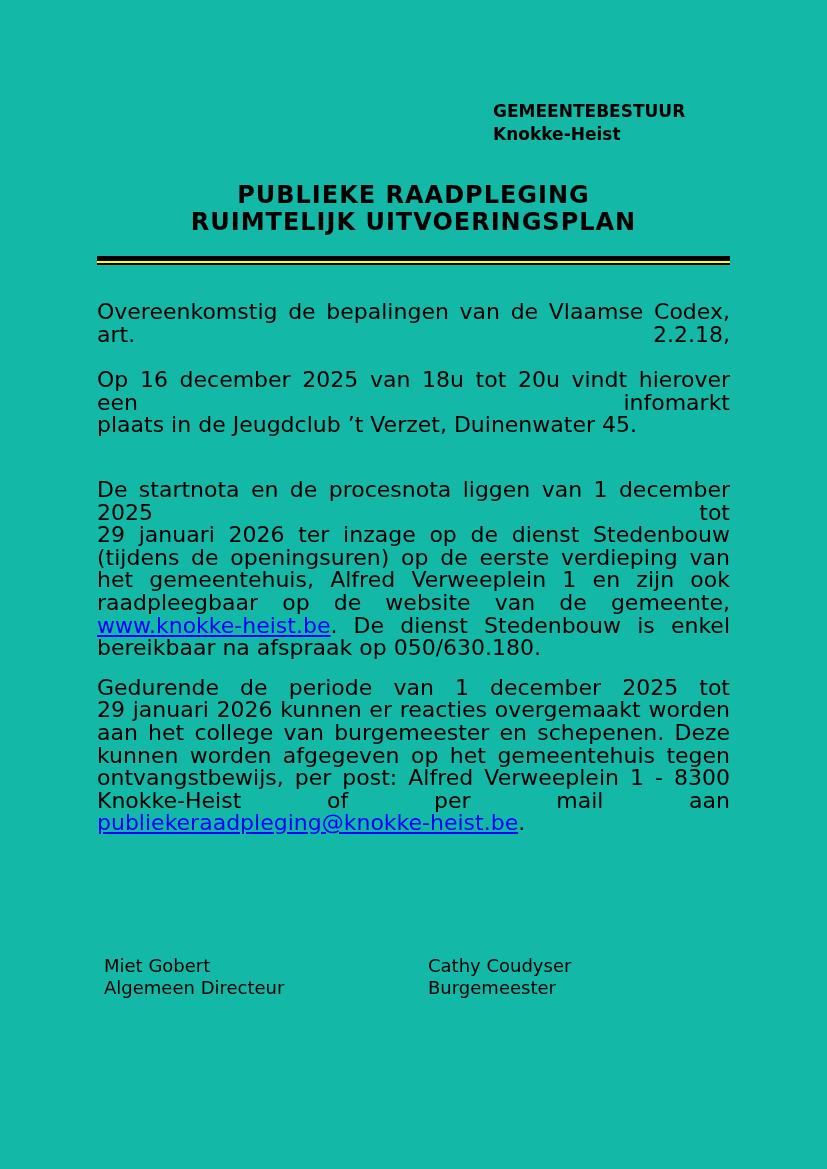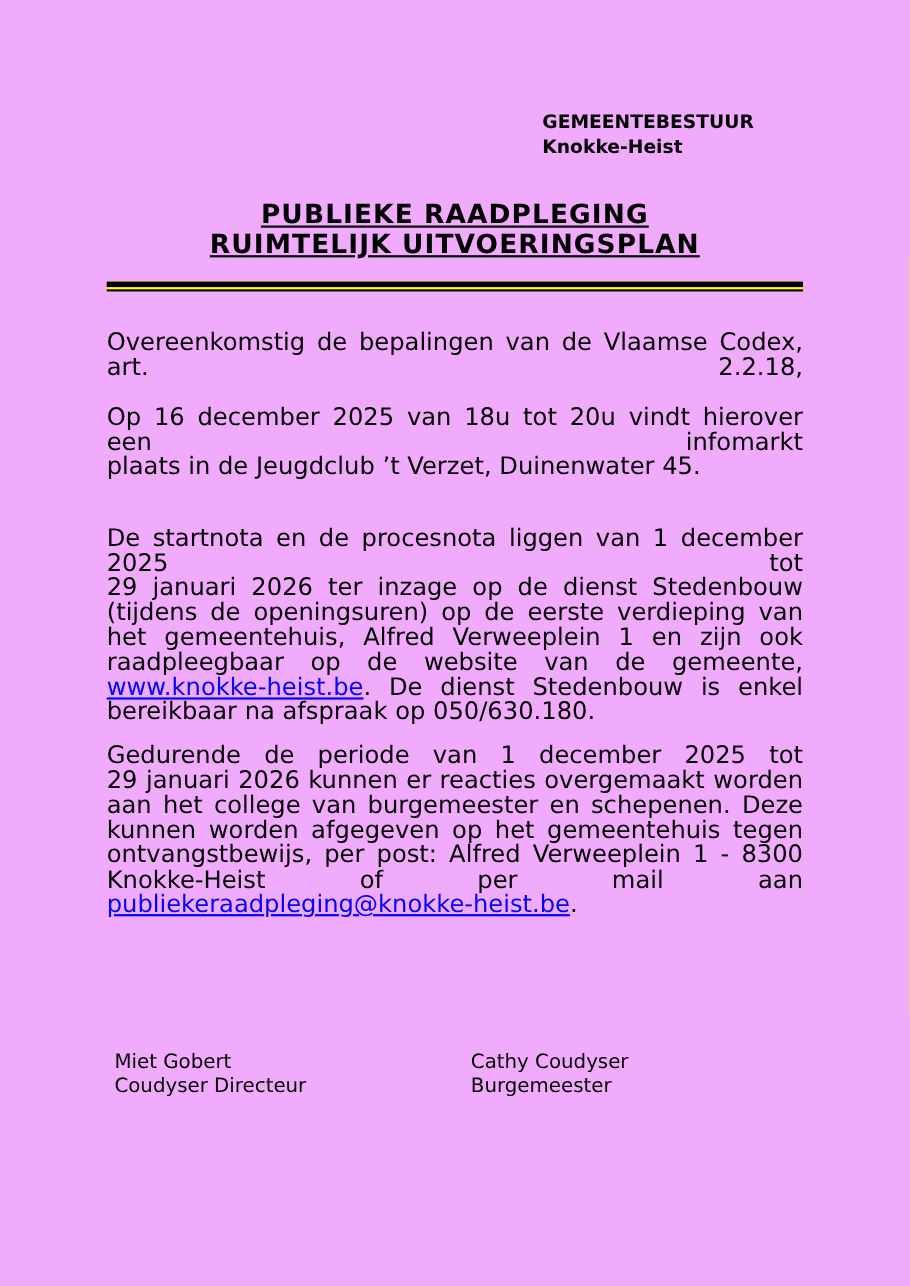--- a/index.html
+++ b/index.html
@@ -6,39 +6,39 @@
   body {
     width: 827px; height: 1169px;
     background: #ffff00;
     color: #000000;
     font-family: "DejaVu Sans", sans-serif;
   }
   .page {
     box-sizing: border-box;
     width: 827px; height: 1169px;
     padding: 97px 97px 0 97px;
-    background: #f0abfc;
+    background: #14b8a6;
     overflow: hidden;
   }
   .letterhead {
     margin: 3px 0 0 396px;
     font-size: 17px;
     font-weight: bold;
     line-height: 23px;
     white-space: nowrap;
   }
   .doc-title {
     margin: 36px 0 0 0;
     font-size: 24px;
     font-weight: bold;
     line-height: 27px;
     letter-spacing: 1px;
     text-align: center;
   }
-  .title-line { display: block; text-decoration: underline; }
+  .title-line { display: block; }
   .rule {
     margin-top: 20px;
     height: 2px;
     border-top: 5px solid #000000;
     border-bottom: 2px solid #000000;
     background: #ffff00;
   }
   .para {
     margin: 0;
     font-size: 22px;
@@ -87,21 +87,21 @@
 
   <p class="para p2"><span class="line-full">Op 16 december 2025 van 18u tot 20u vindt hierover een infomarkt</span><span>plaats in de Jeugdclub ’t Verzet, Duinenwater 45.</span></p>
 
   <p class="para p3"><span class="line-full">De startnota en de procesnota liggen van 1 december 2025 tot</span><span>29 januari 2026 ter inzage op de dienst Stedenbouw (tijdens de openingsuren) op de eerste verdieping van het gemeentehuis, Alfred Verweeplein 1 en zijn ook raadpleegbaar op de website van de gemeente, </span><a class="doc-link" href="#">www.knokke-heist.be</a><span>. De dienst Stedenbouw is enkel bereikbaar na afspraak op 050/630.180.</span></p>
 
   <p class="para p4"><span class="line-full">Gedurende de periode van 1 december 2025 tot</span><span>29 januari 2026 kunnen er reacties overgemaakt worden aan het college van burgemeester en schepenen. Deze kunnen worden afgegeven op het gemeentehuis tegen ontvangstbewijs, per post: Alfred Verweeplein 1 - 8300 Knokke-Heist of per mail aan </span><a class="doc-link" href="#">publiekeraadpleging@knokke-heist.be</a><span>.</span></p>
 
   <div class="signatures">
     <div class="sig-left">
       <div>Miet Gobert</div>
-      <div>Coudyser Directeur</div>
+      <div>Algemeen Directeur</div>
     </div>
     <div class="sig-right">
       <div>Cathy Coudyser</div>
       <div>Burgemeester</div>
     </div>
   </div>
 
 </div>
 
 </body></html>

